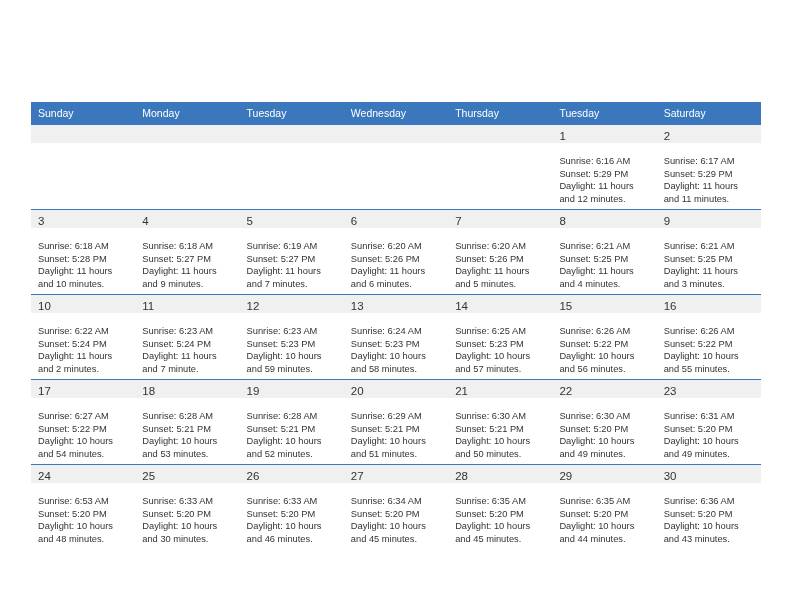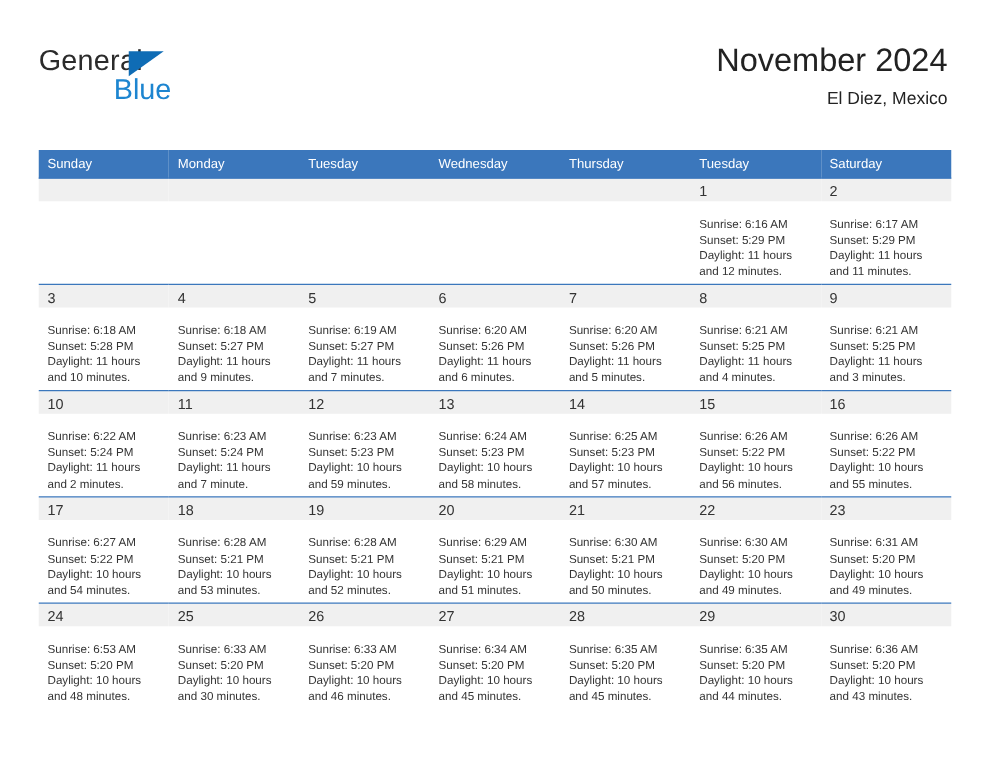--- a/index.html
+++ b/index.html
@@ -81,21 +81,21 @@
     color: #222222;
     line-height: 20px;
     margin-top: 4px;
     white-space: nowrap;
   }
 
   
   .calendar {
     position: absolute;
     left: 31px;
-    top: 120px;
+    top: 102px;
     width: 730px;
     border-collapse: collapse;
     table-layout: fixed;
   }
   .calendar th {
     background: #3b77bc;
     color: #ffffff;
     font-size: 10.5px;
     font-weight: normal;
     text-align: left;
@@ -136,32 +136,20 @@
   }
   .cell-empty .daynum-band {
     background: #f0f0f0;
   }
 </style>
 </head>
 <body>
 
 <div class="page">
 
-  <div class="header">
-    <div class="logo">
-      <span class="logo-general">General</span>
-      <span class="logo-triangle"></span>
-      <span class="logo-blue">Blue</span>
-    </div>
-
-    <div class="title-block">
-      <div class="cal-title">November 2024</div>
-      <div class="cal-subtitle">El Diez, Mexico</div>
-    </div>
-  </div>
 
   <table class="calendar">
     <thead>
       <tr id="weekday-row">
           <th>Sunday</th>
           <th>Monday</th>
           <th>Tuesday</th>
           <th>Wednesday</th>
           <th>Thursday</th>
           <th>Tuesday</th>

